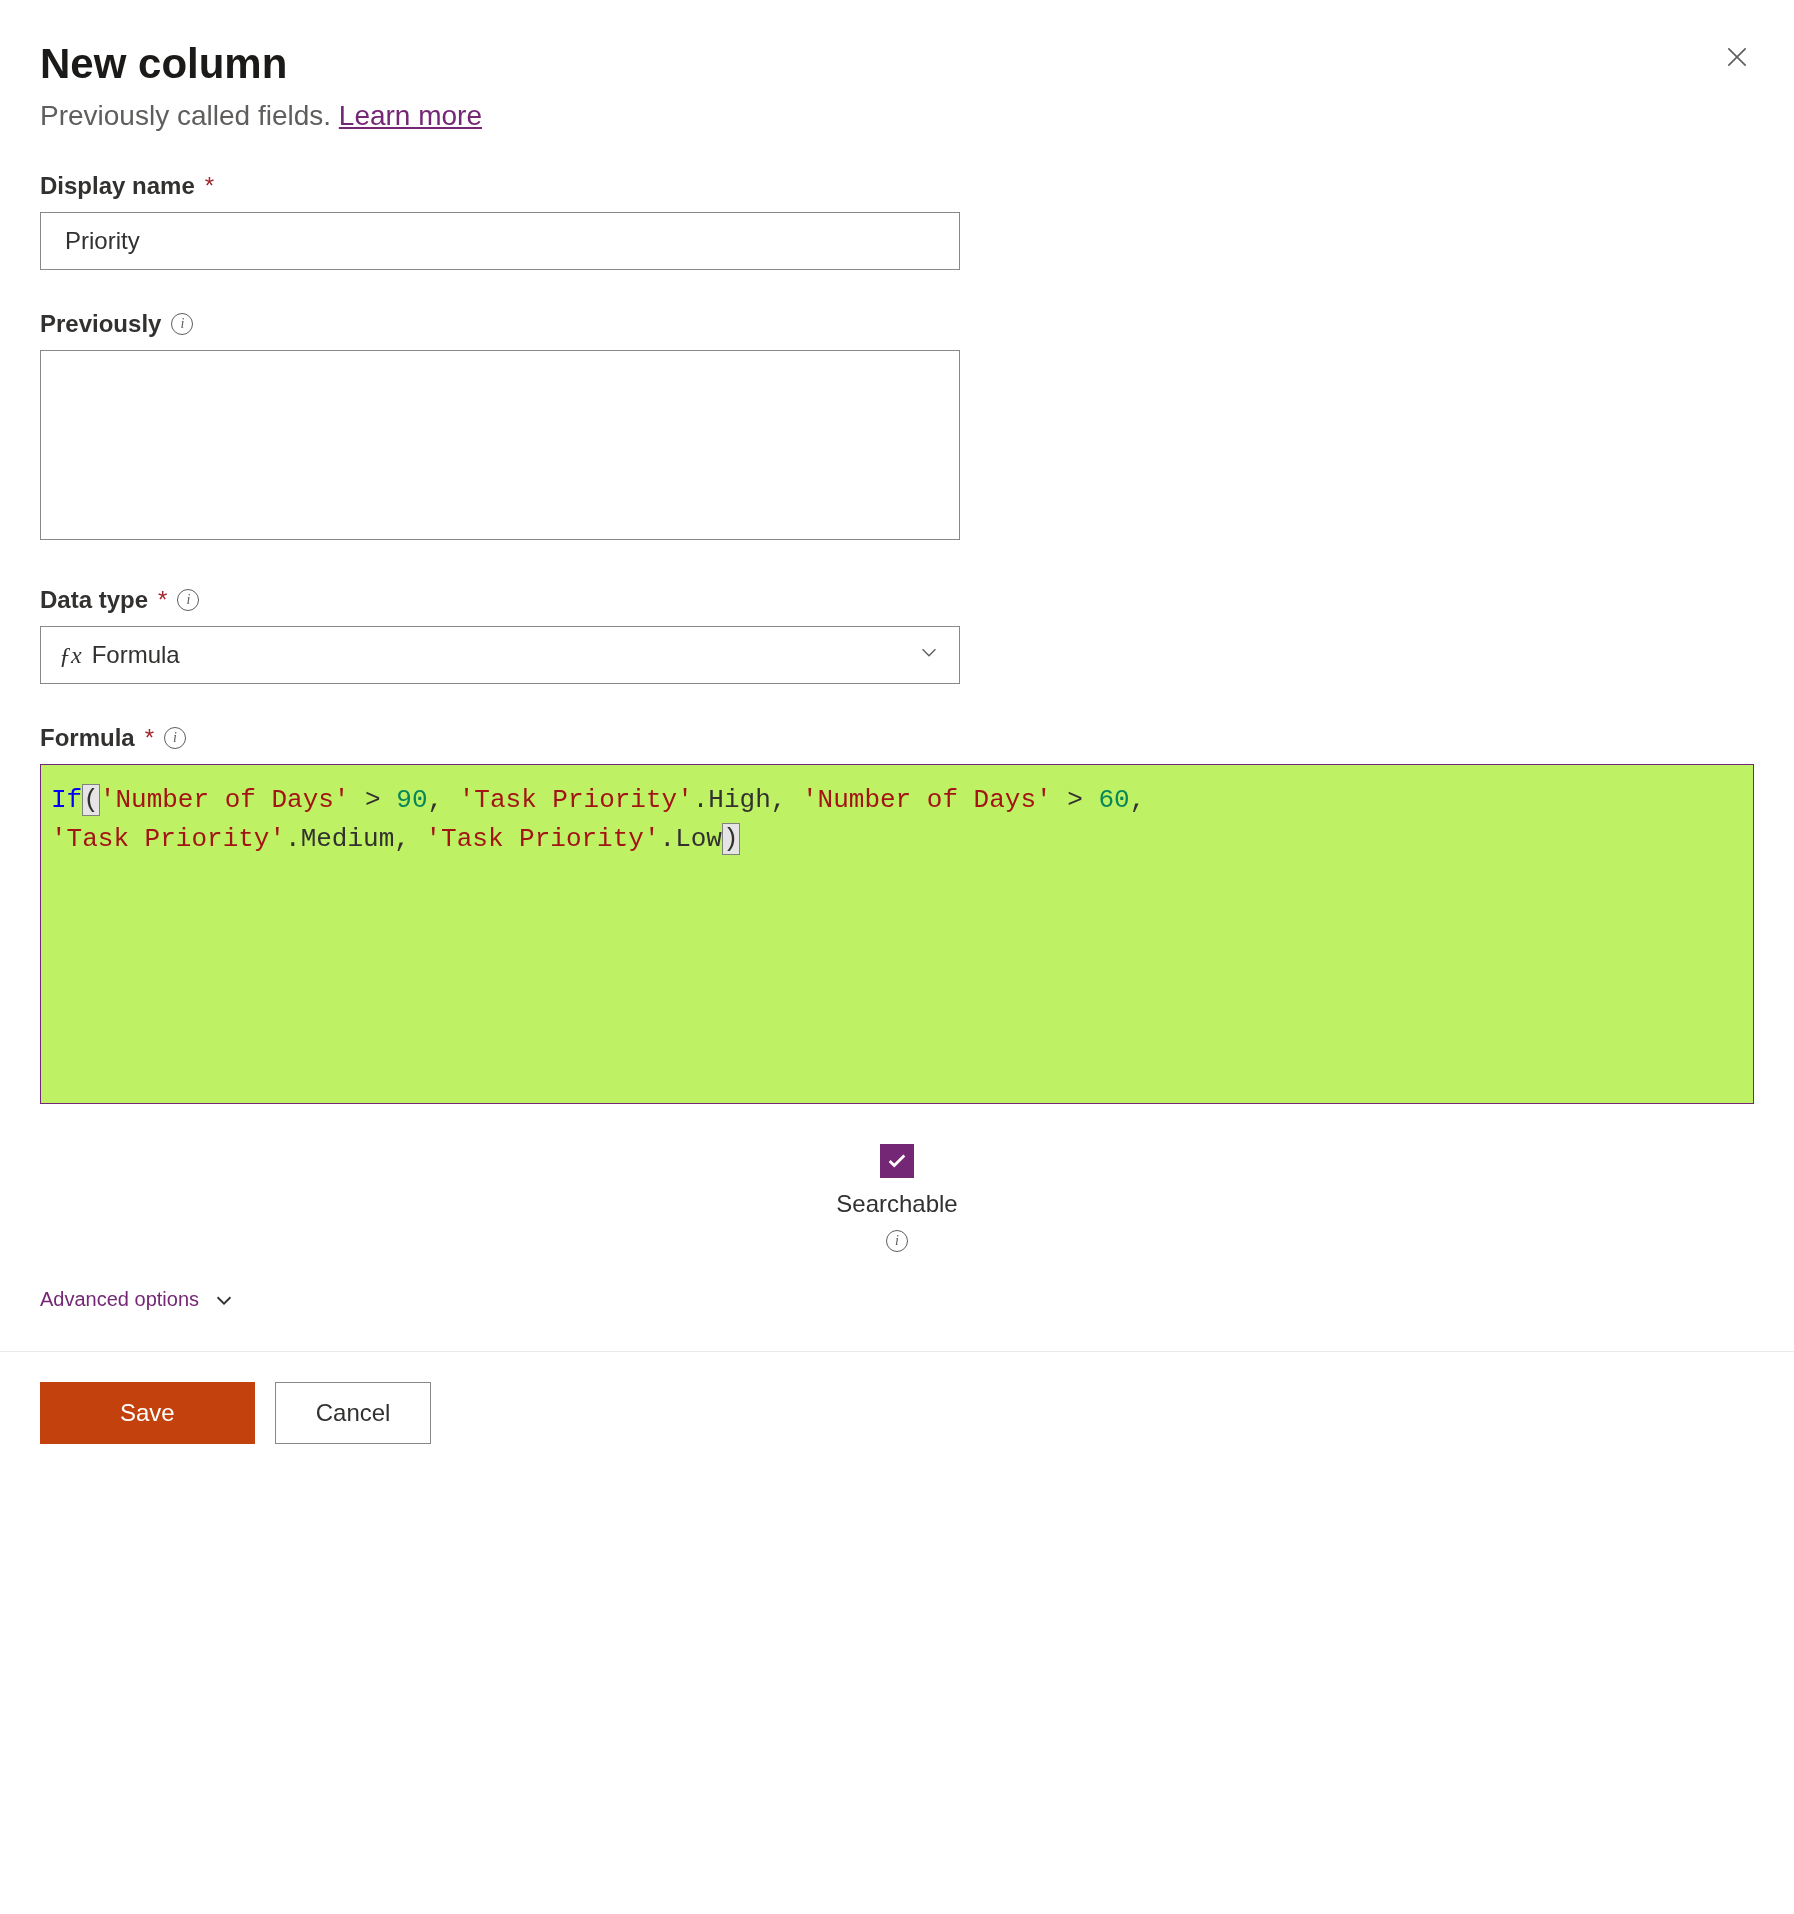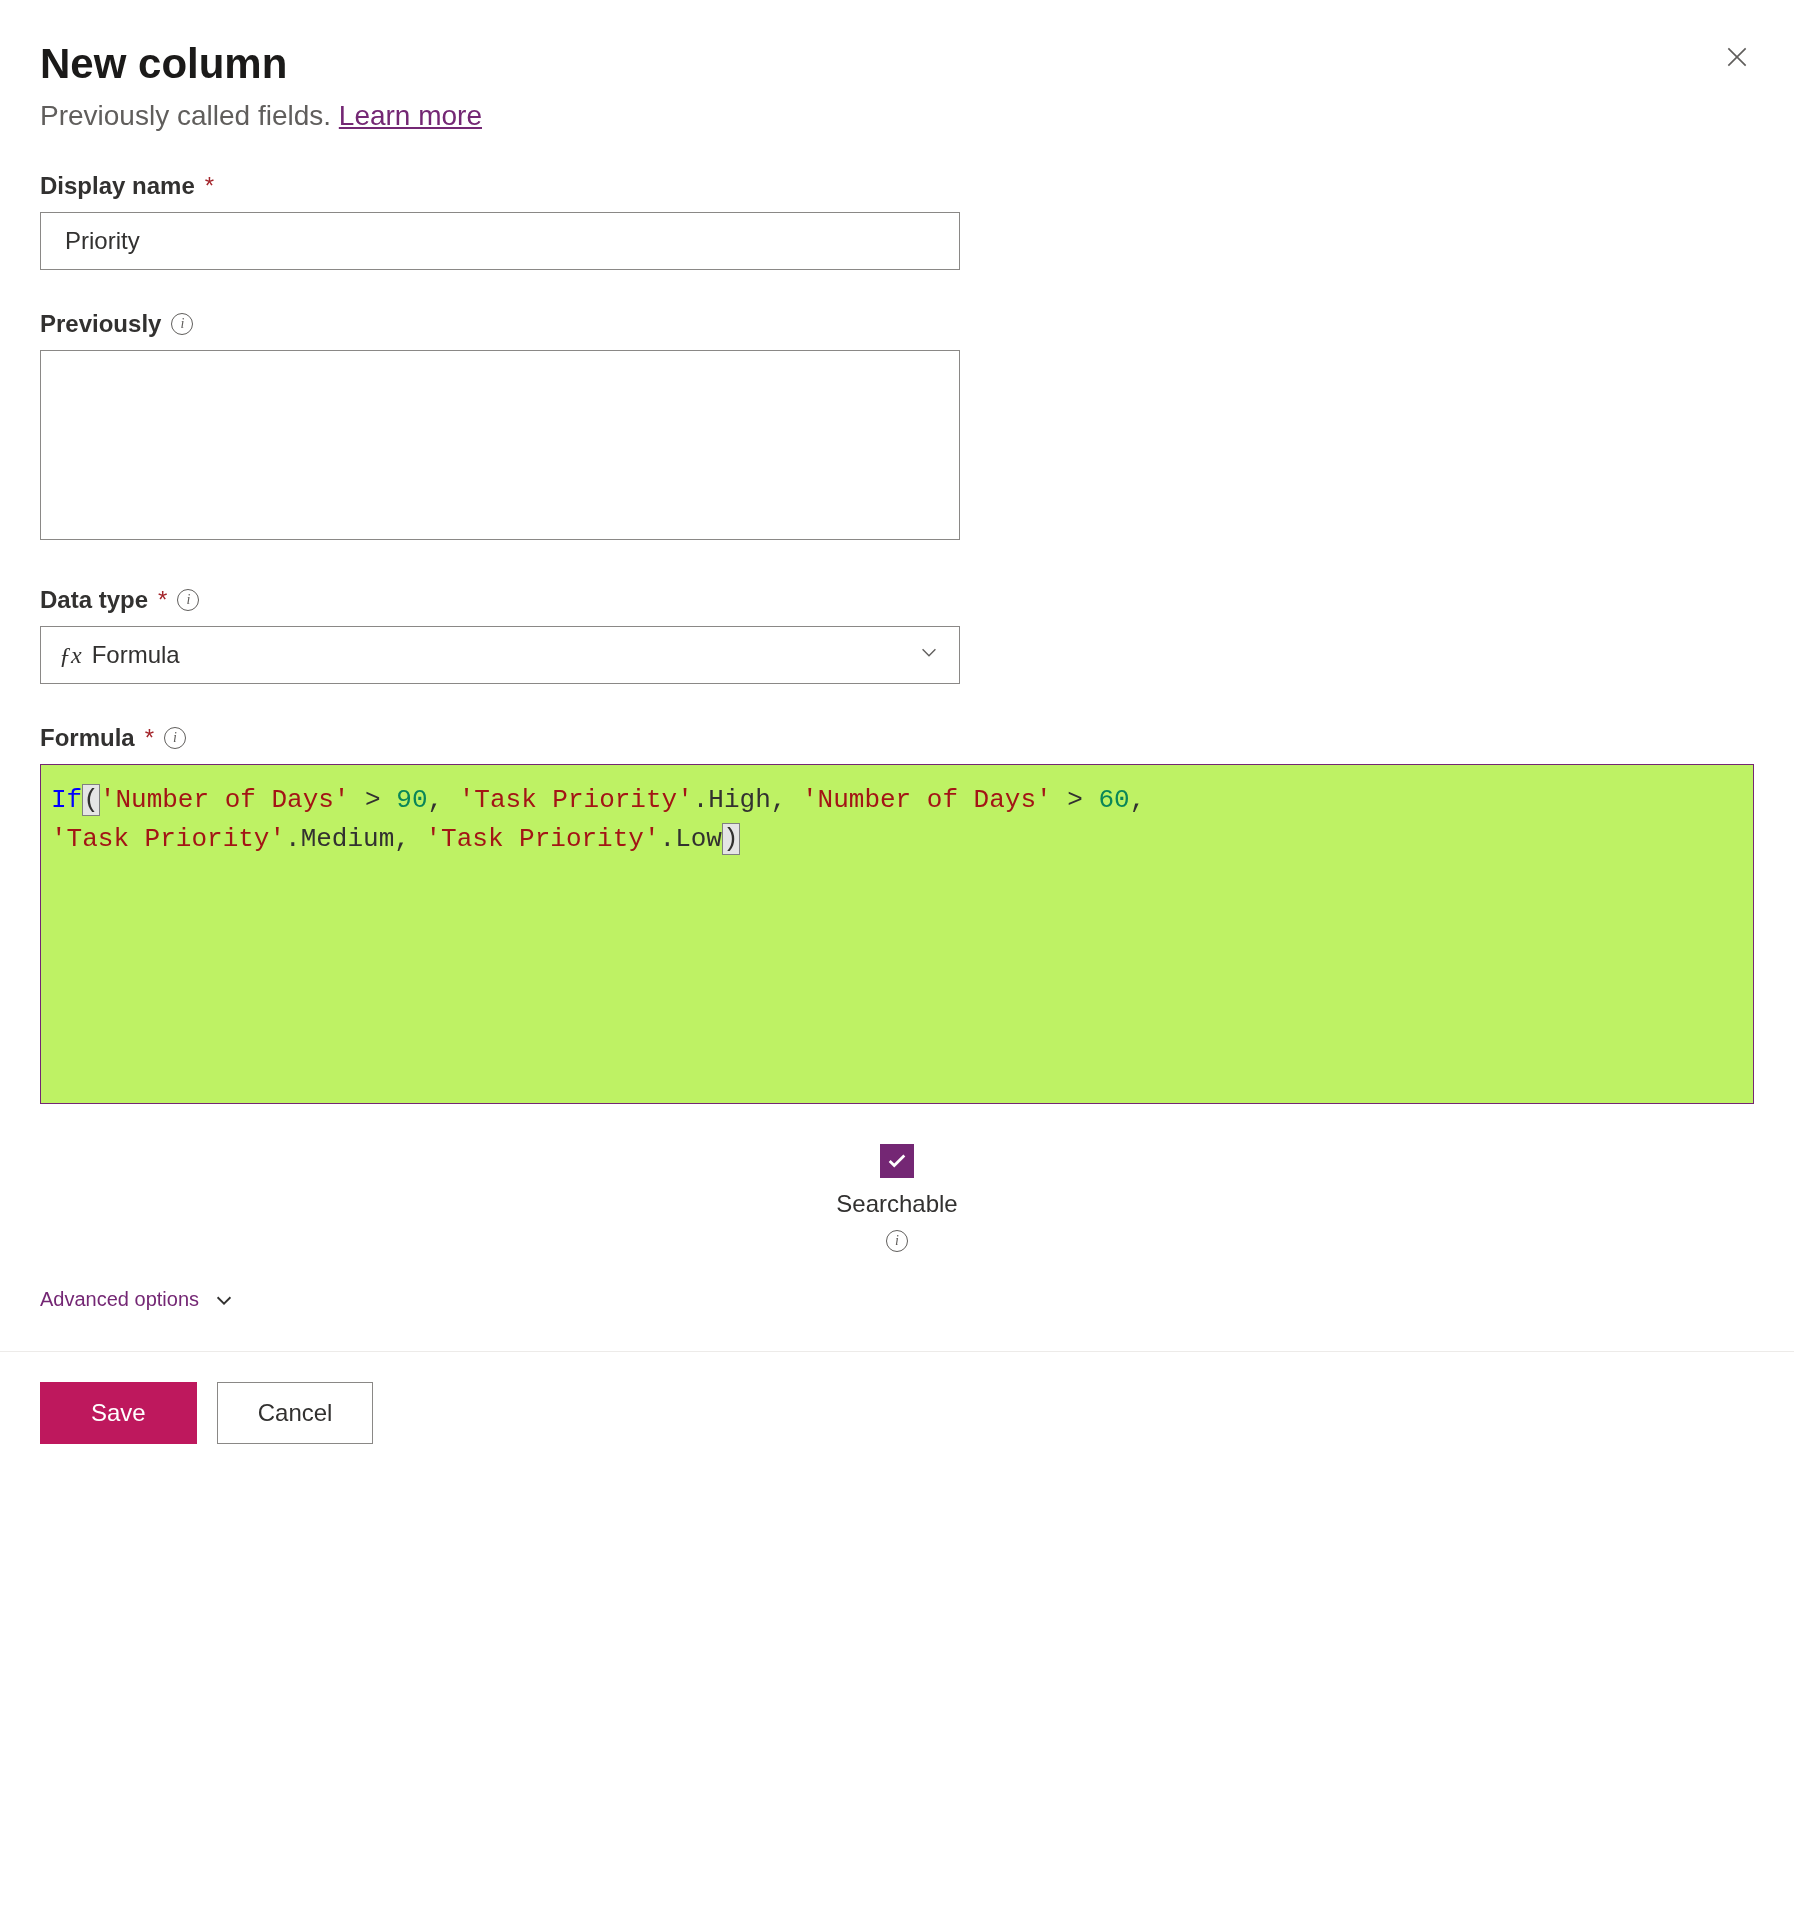--- a/index.html
+++ b/index.html
@@ -186,22 +186,22 @@
       border-top: 1px solid #edebe9;
       margin-bottom: 30px;
       margin-left: -40px;
       margin-right: -40px;
     }
     .button-row {
       display: flex;
       gap: 20px;
     }
     .btn-primary {
-      padding: 16px 51px;
-      background: #be185d;
+      padding: 16px 80px;
+      background: #c2410c;
       color: #ffffff;
       border: none;
       font-size: 24px;
       font-weight: 400;
       cursor: pointer;
       font-family: inherit;
     }
     .btn-secondary {
       padding: 16px 40px;
       background: #ffffff;

